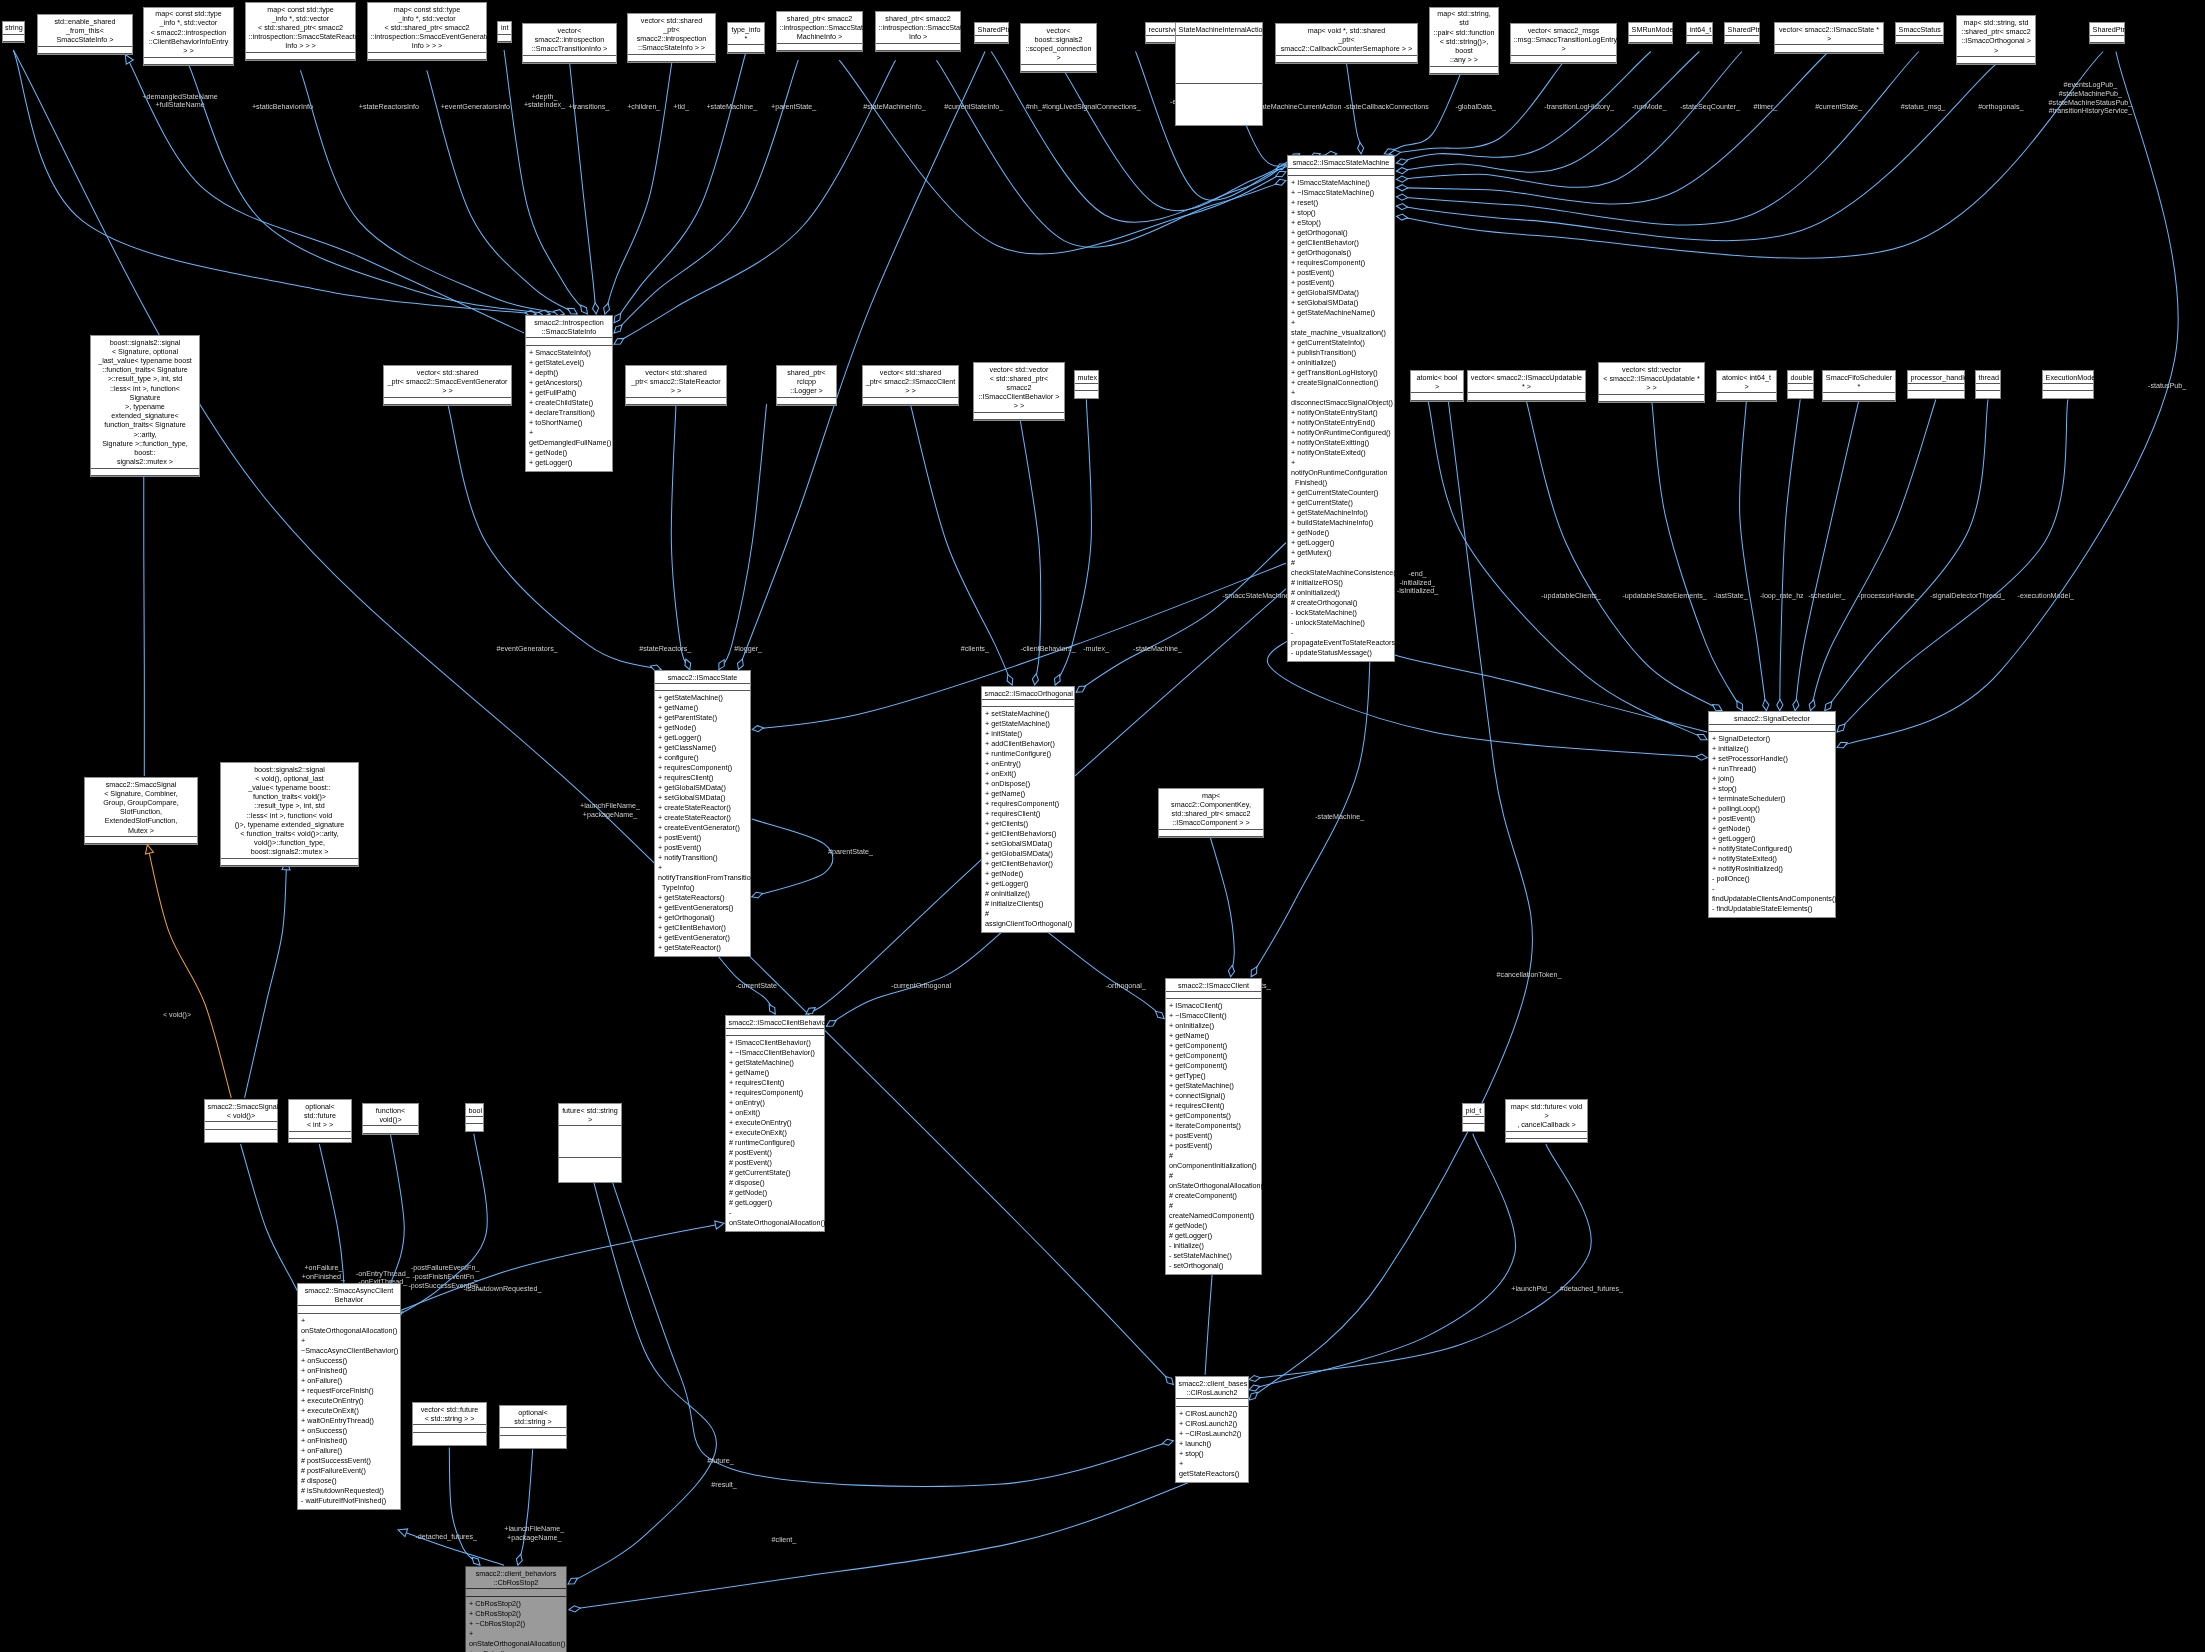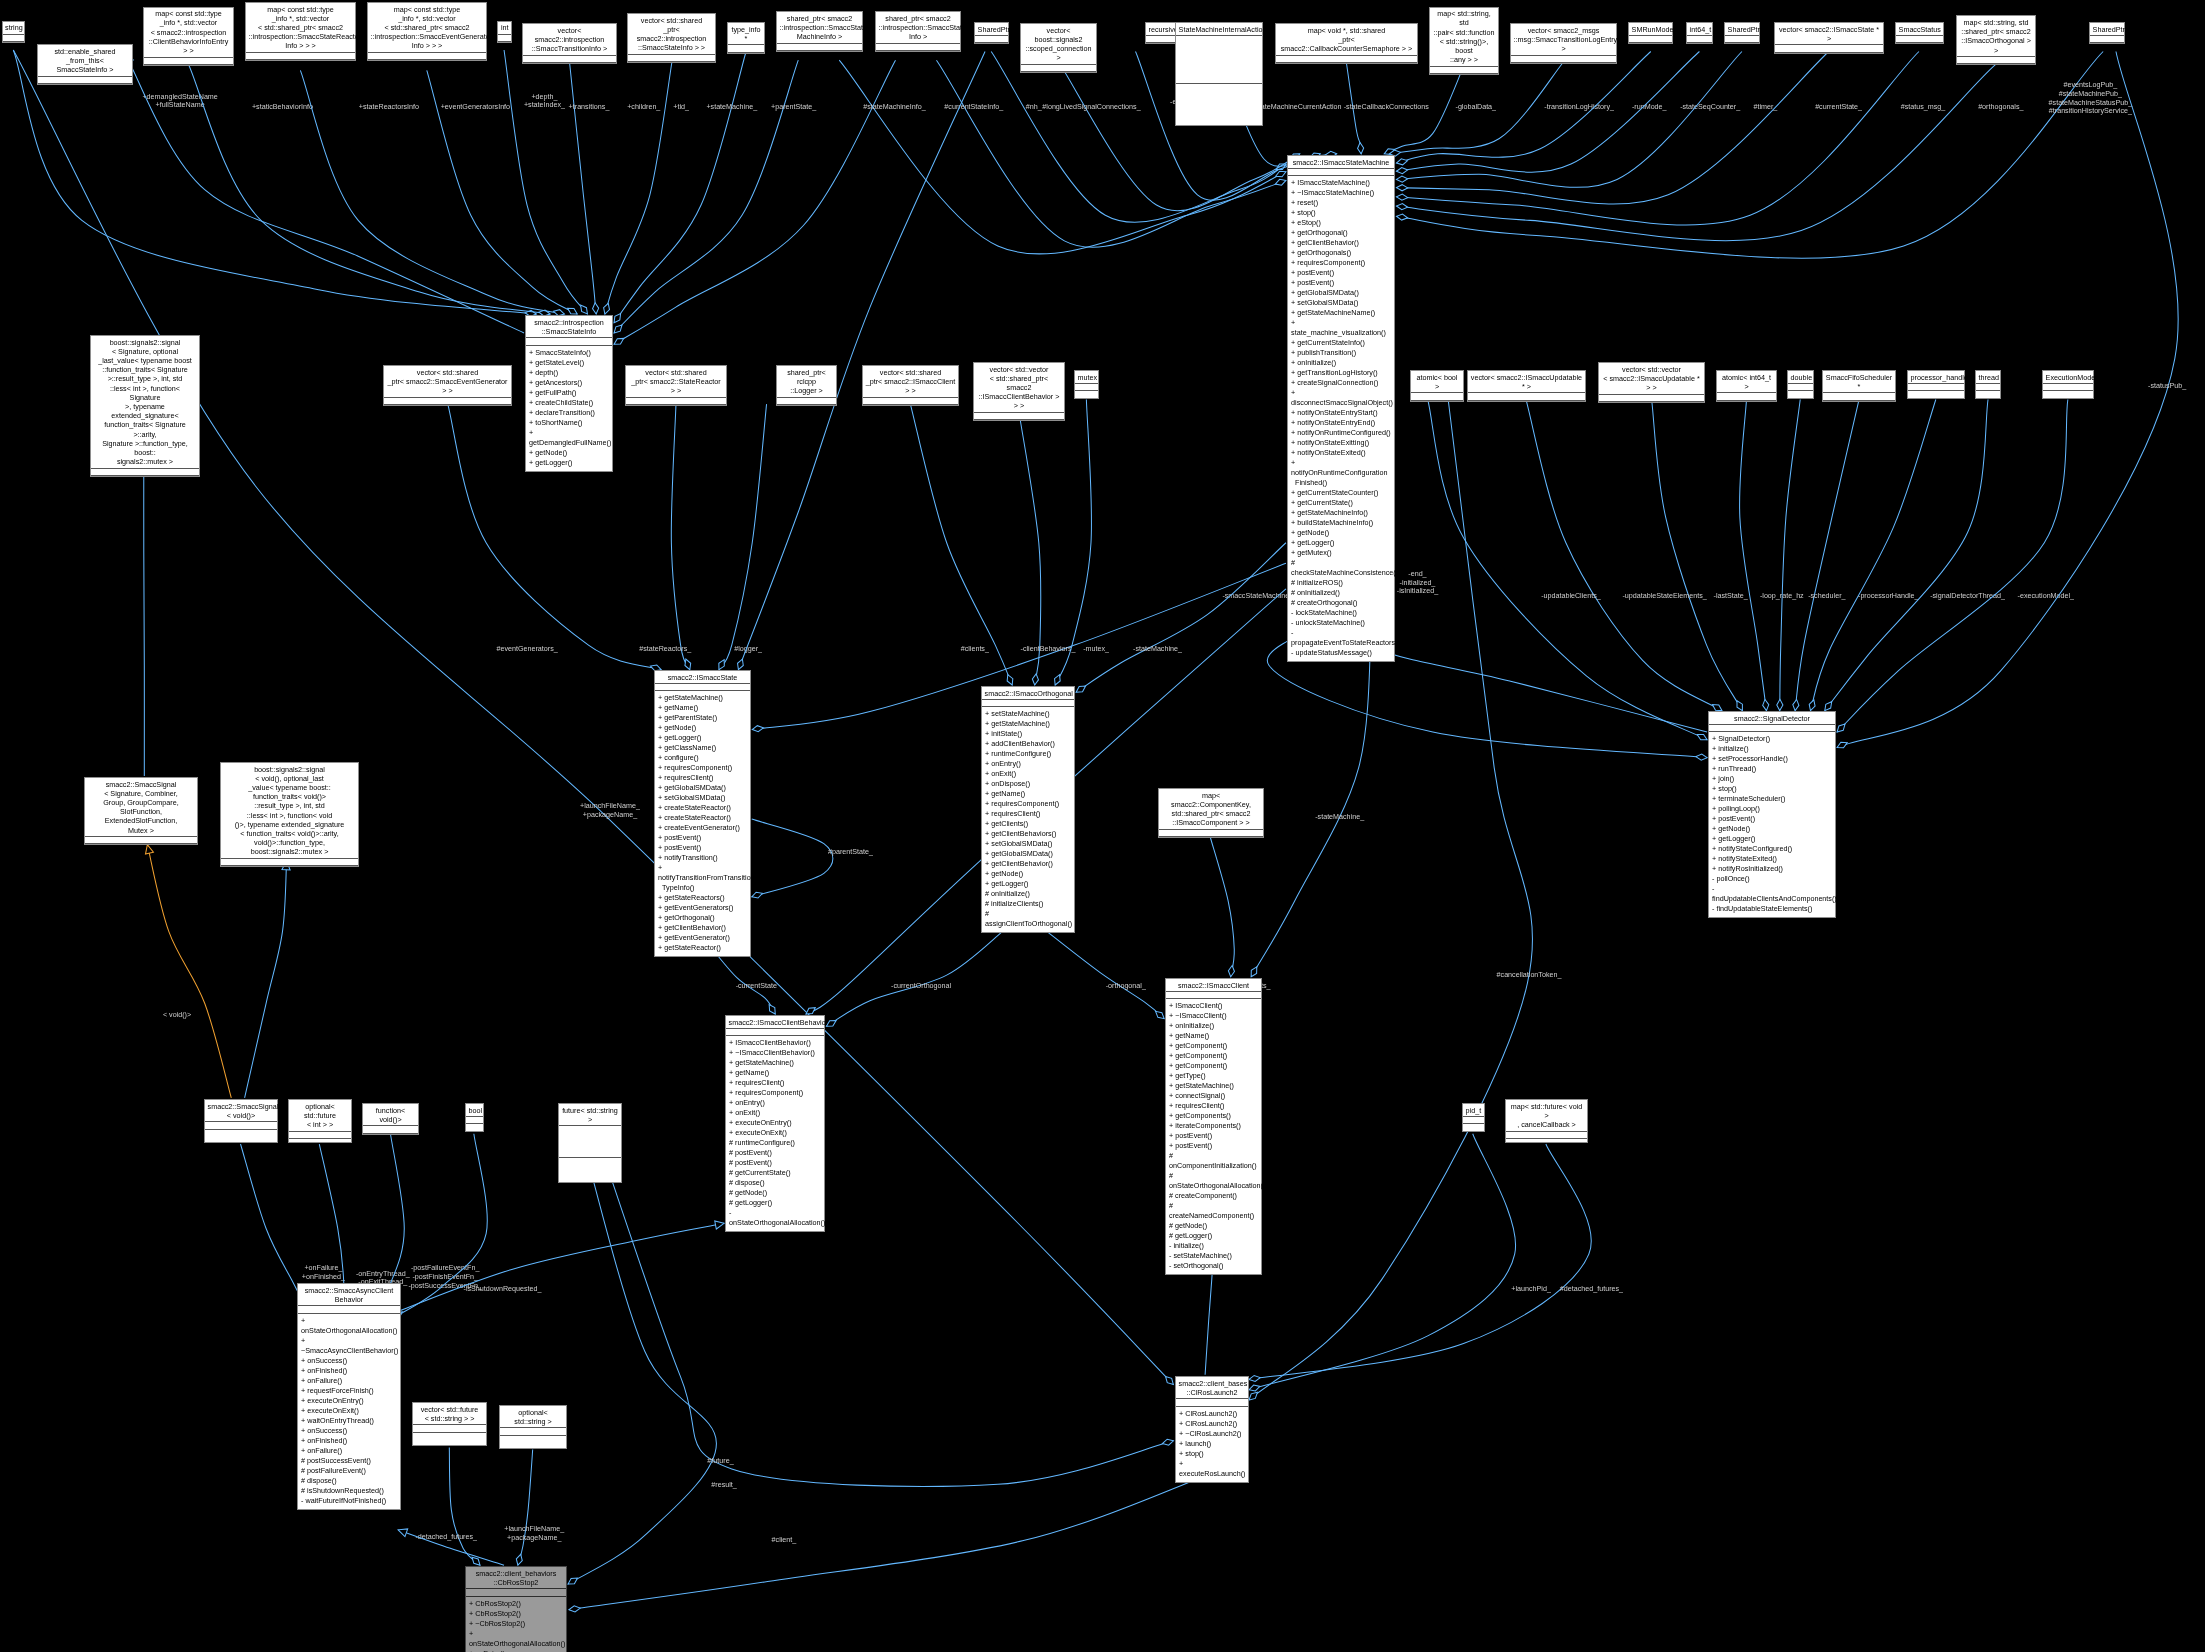--- a/index.html
+++ b/index.html
@@ -237,21 +237,21 @@
       <path d="M2355,2686C2356.1666666666665,2668.3333333333335 2359.8333333333335,2611 2362,2580C2364.1666666666665,2549 2366.5,2522.1666666666665 2368,2500C2369.5,2477.8333333333335 2370.5,2455.8333333333335 2371,2447" class="edge" stroke="#63b8ff"></path>
       <polygon points="0,0 -17,-8 -17,8" transform="translate(2371,2447) rotate(-86.76029970389789)" fill="#000000" stroke="#63b8ff" stroke-width="2"></polygon>
       <path d="M2513,1150C2419.1666666666665,1233.3333333333333 2093.8333333333335,1520 1950,1650C1806.1666666666667,1780 1712.5,1874.8333333333333 1650,1930C1587.5,1985.1666666666667 1587.5,1972.5 1575,1981" class="edge" stroke="#63b8ff"></path>
       <polygon points="0,0 -11,-6 -22,0 -11,6" transform="translate(1575,1981) rotate(145.78429786756263)" fill="#000000" stroke="#63b8ff" stroke-width="2"></polygon>
     </svg>
 <div class="node" style="left: 1.5px; top: 20.5px; width: 23.5px;">
       <div class="t">string</div>
       <div class="e"></div>
       <div class="e last"></div>
     </div>
-    <div class="node" style="left: 37px; top: 14.3px; width: 96px; margin-top: 30px;">
+    <div class="node" style="left: 37px; top: 14.3px; width: 96px;">
       <div class="t">std::enable_shared
 _from_this&lt; SmaccStateInfo &gt;</div>
       <div class="e"></div>
       <div class="e last"></div>
     </div>
     <div class="node" style="left: 143px; top: 6.7px; width: 91px;">
       <div class="t">map&lt; const std::type
 _info *, std::vector
 &lt; smacc2::introspection
 ::ClientBehaviorInfoEntry &gt; &gt;</div>
@@ -777,21 +777,21 @@
     </div>
     <div class="node" style="left: 1175px; top: 1376px; width: 74px; min-height: 100px;">
       <div class="t">smacc2::client_bases
 ::ClRosLaunch2</div>
       <div class="e"></div>
       <div class="m">+ ClRosLaunch2()
 + ClRosLaunch2()
 + ~ClRosLaunch2()
 + launch()
 + stop()
-+ executeRosLaunch()</div>
++ getStateReactors()</div>
     </div>
     <div class="node hl" style="left: 465px; top: 1566px; width: 102px; min-height: 88px;">
       <div class="t">smacc2::client_behaviors
 ::CbRosStop2</div>
       <div class="e"></div>
       <div class="m">+ CbRosStop2()
 + CbRosStop2()
 + ~CbRosStop2()
 + onStateOrthogonalAllocation()
 + onEntry()</div>

